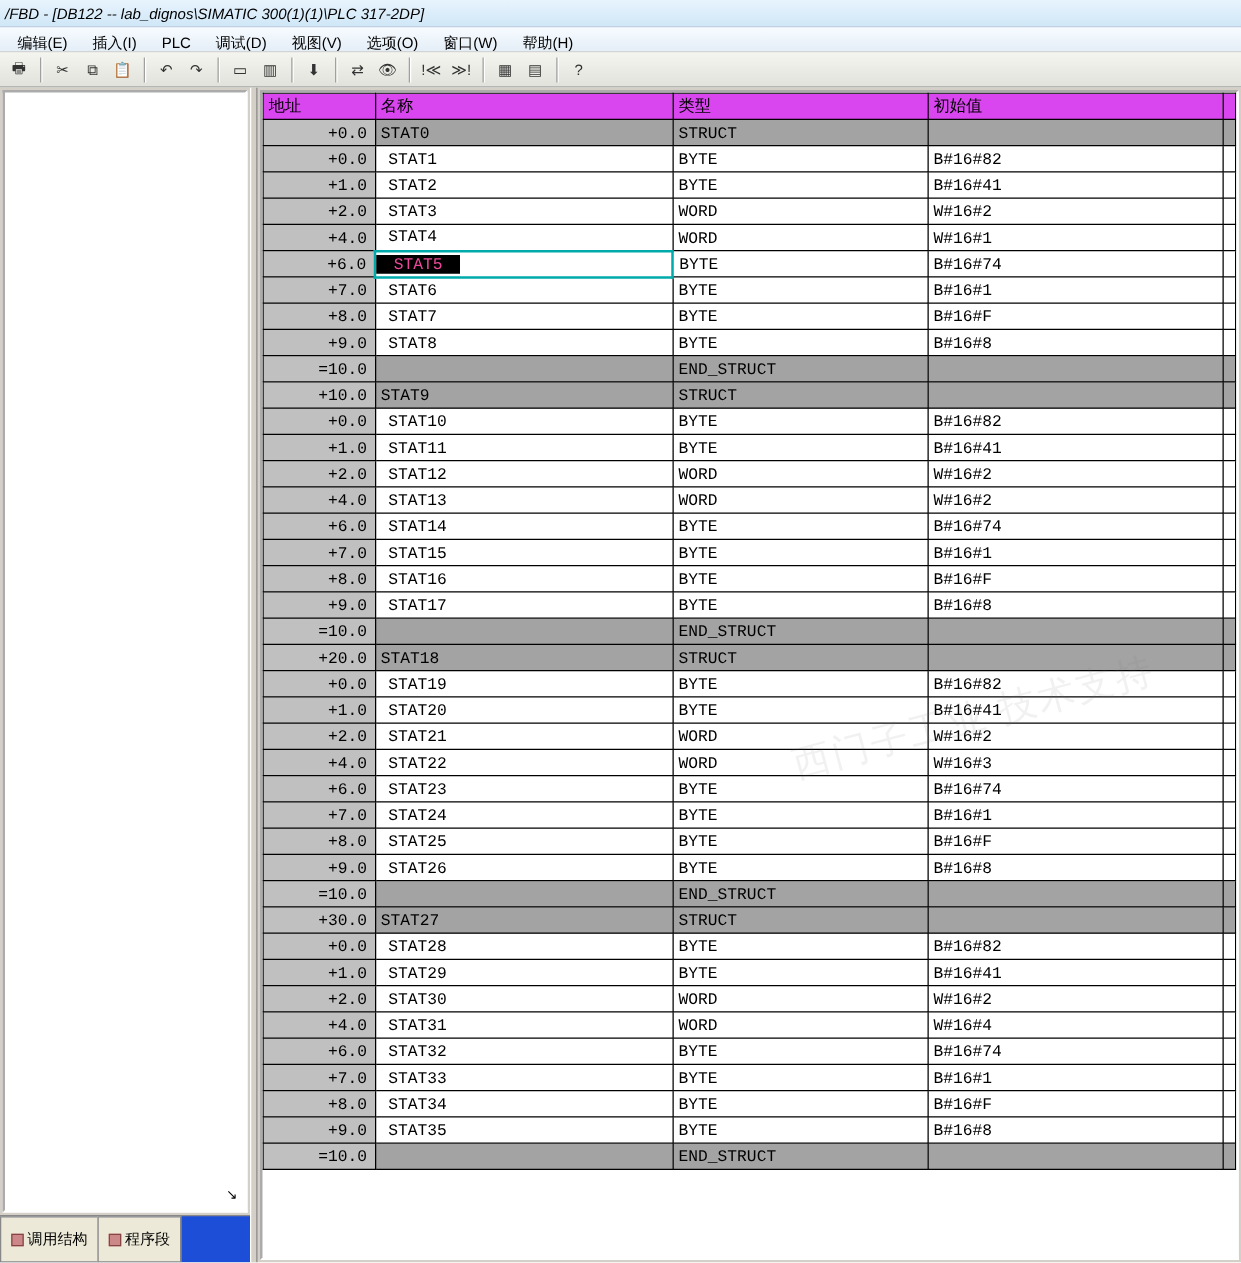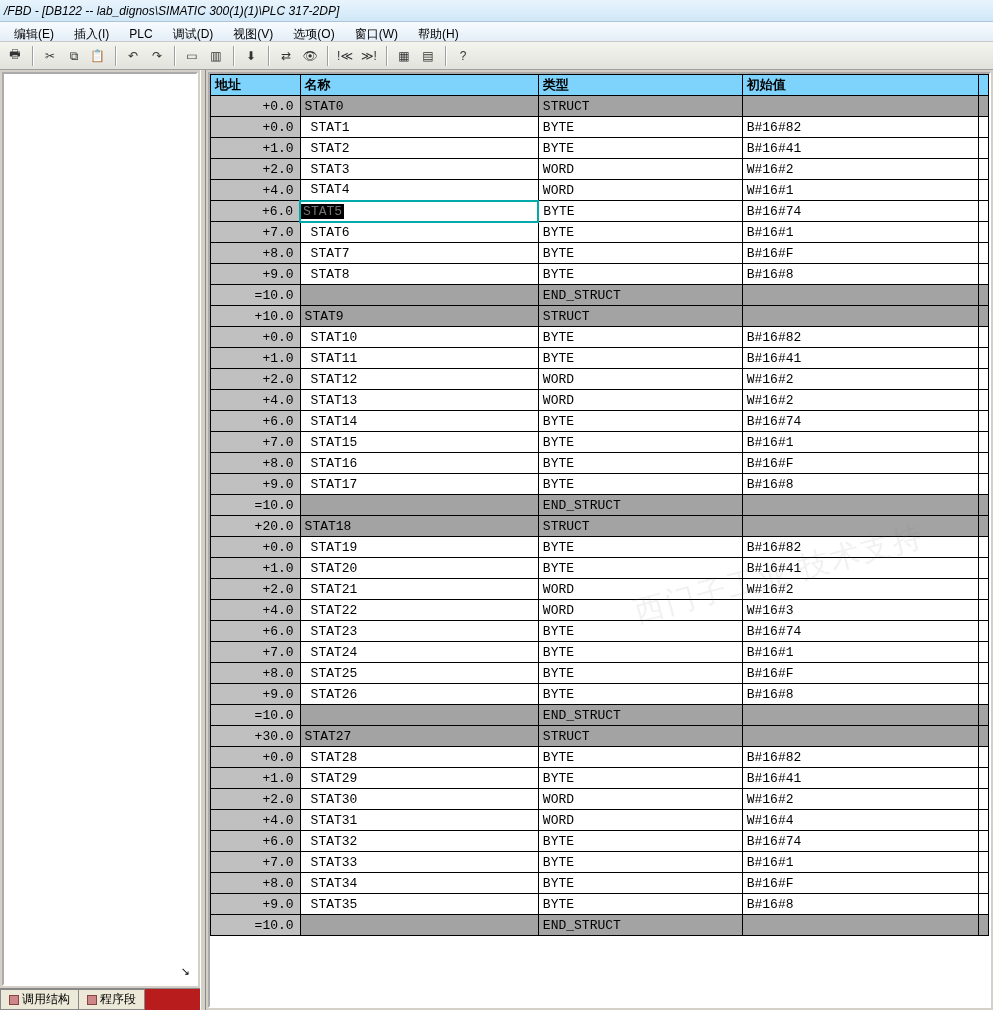--- a/index.html
+++ b/index.html
@@ -78,23 +78,23 @@
   position: absolute;
   top: 4px; left: 4px;
   width: 180px; height: 40px;
 }
 .left-pin {
   position: absolute;
   right: 6px; bottom: 6px;
   font-size: 11px;
 }
 .left-tabs {
-  height: 22px;
+  height: 38px;
   display: flex;
-  background: #b91c1c;
+  background: #1d4ed8;
   border-top: 1px solid #888;
 }
 .left-tab {
   flex: 0 0 auto;
   padding: 2px 8px;
   border: 1px solid #888;
   background: #ece9d8;
   font-size: 12px;
   display: flex;
   align-items: center;
@@ -128,43 +128,43 @@
 }
 table.db th, table.db td {
   border: 1px solid #000;
   padding: 1px 4px;
   height: 21px;
   text-align: left;
   white-space: nowrap;
   background: #fff;
 }
 table.db th {
-  background: #7dd3fc;
-  font-weight: bold;
+  background: #d946ef;
+  font-weight: normal;
   font-family: "Microsoft YaHei", sans-serif;
 }
 table.db td.addr {
   text-align: right;
   background: #c0c0c0;
   font-family: "Courier New", monospace;
   padding-right: 6px;
 }
 tr.gray td { background: #c0c0c0; }
 tr.light td { background: #a3a3a3; }
 tr.gray td.addr, tr.light td.addr { background: #c0c0c0; }
 .indent-1 { padding-left: 10px !important; }
 .sel-cell {
   border: 2px solid #0aa !important;
   padding: 0 !important;
 }
 .sel-inner {
   display: inline-block;
   background: #000;
-  color: #737373;
-  padding: 0 2px;
+  color: #ec4899;
+  padding: 0 14px;
 }
 .col-addr { width: 90px; }
 .col-name { width: 240px; }
 .col-type { width: 205px; }
 .col-init { width: 238px; }
 .col-last { width: 10px; }
 .watermark {
   position: absolute;
   left: 420px; top: 480px;
   transform: rotate(-15deg);

